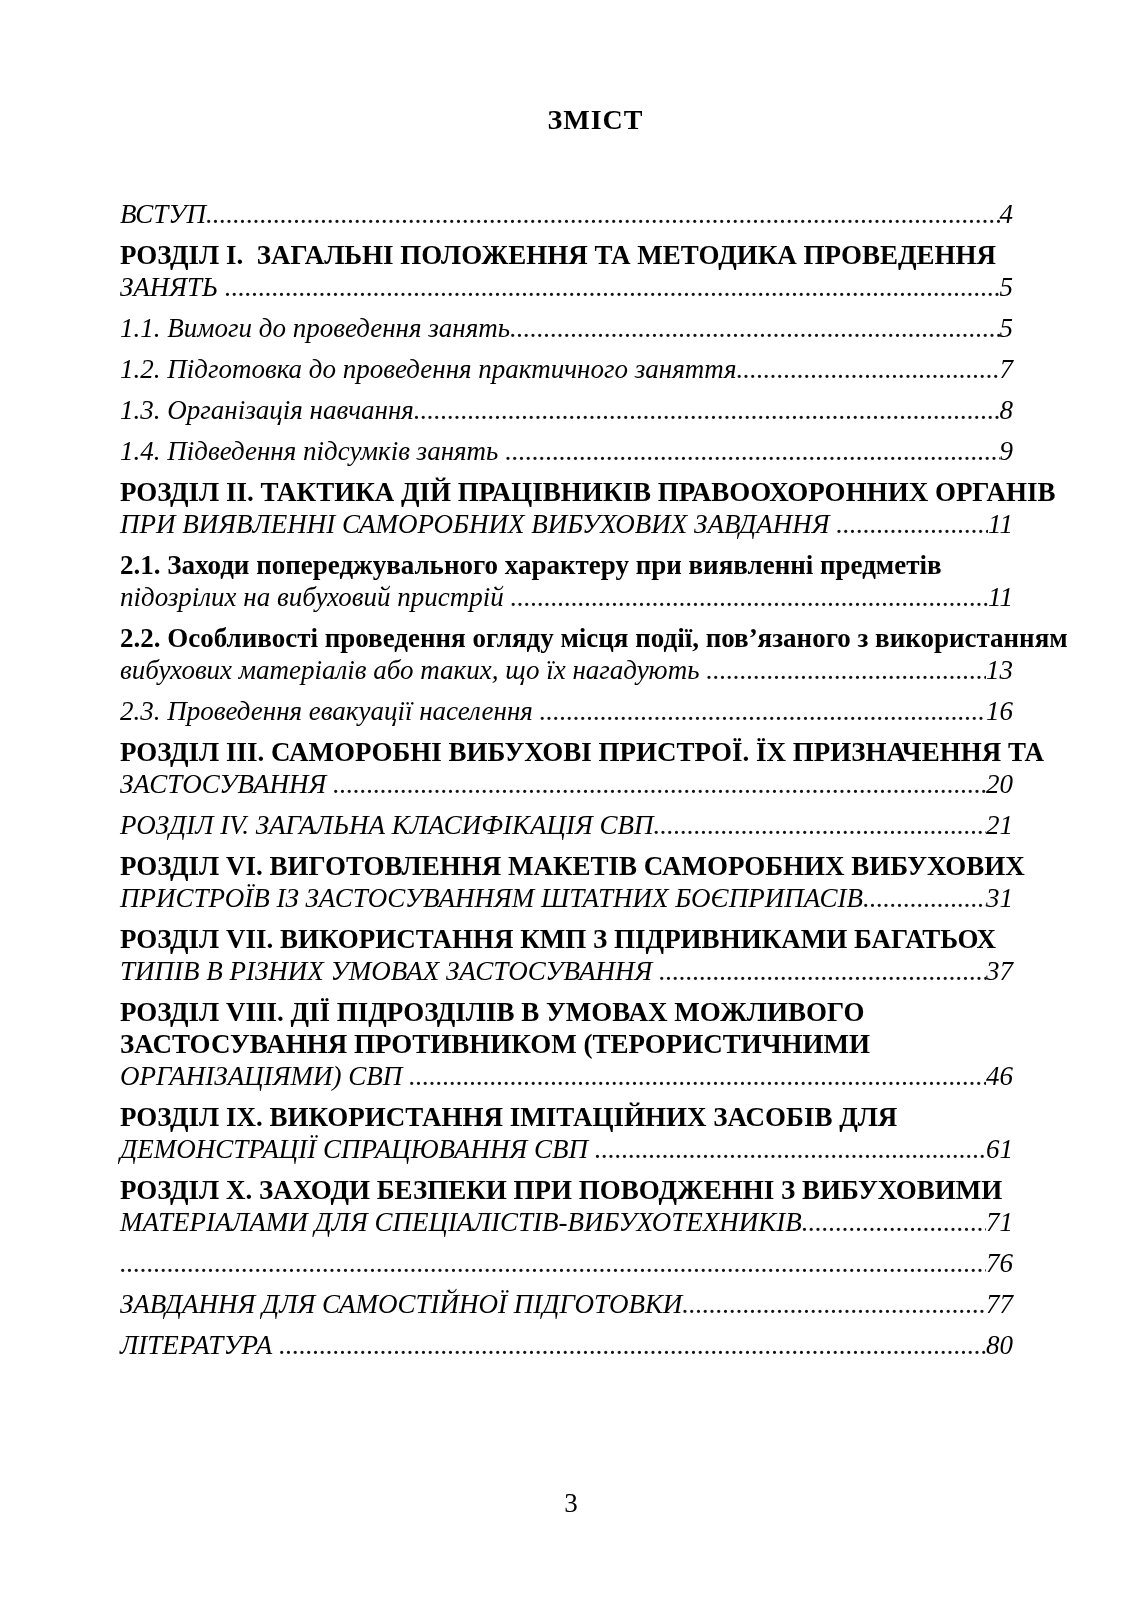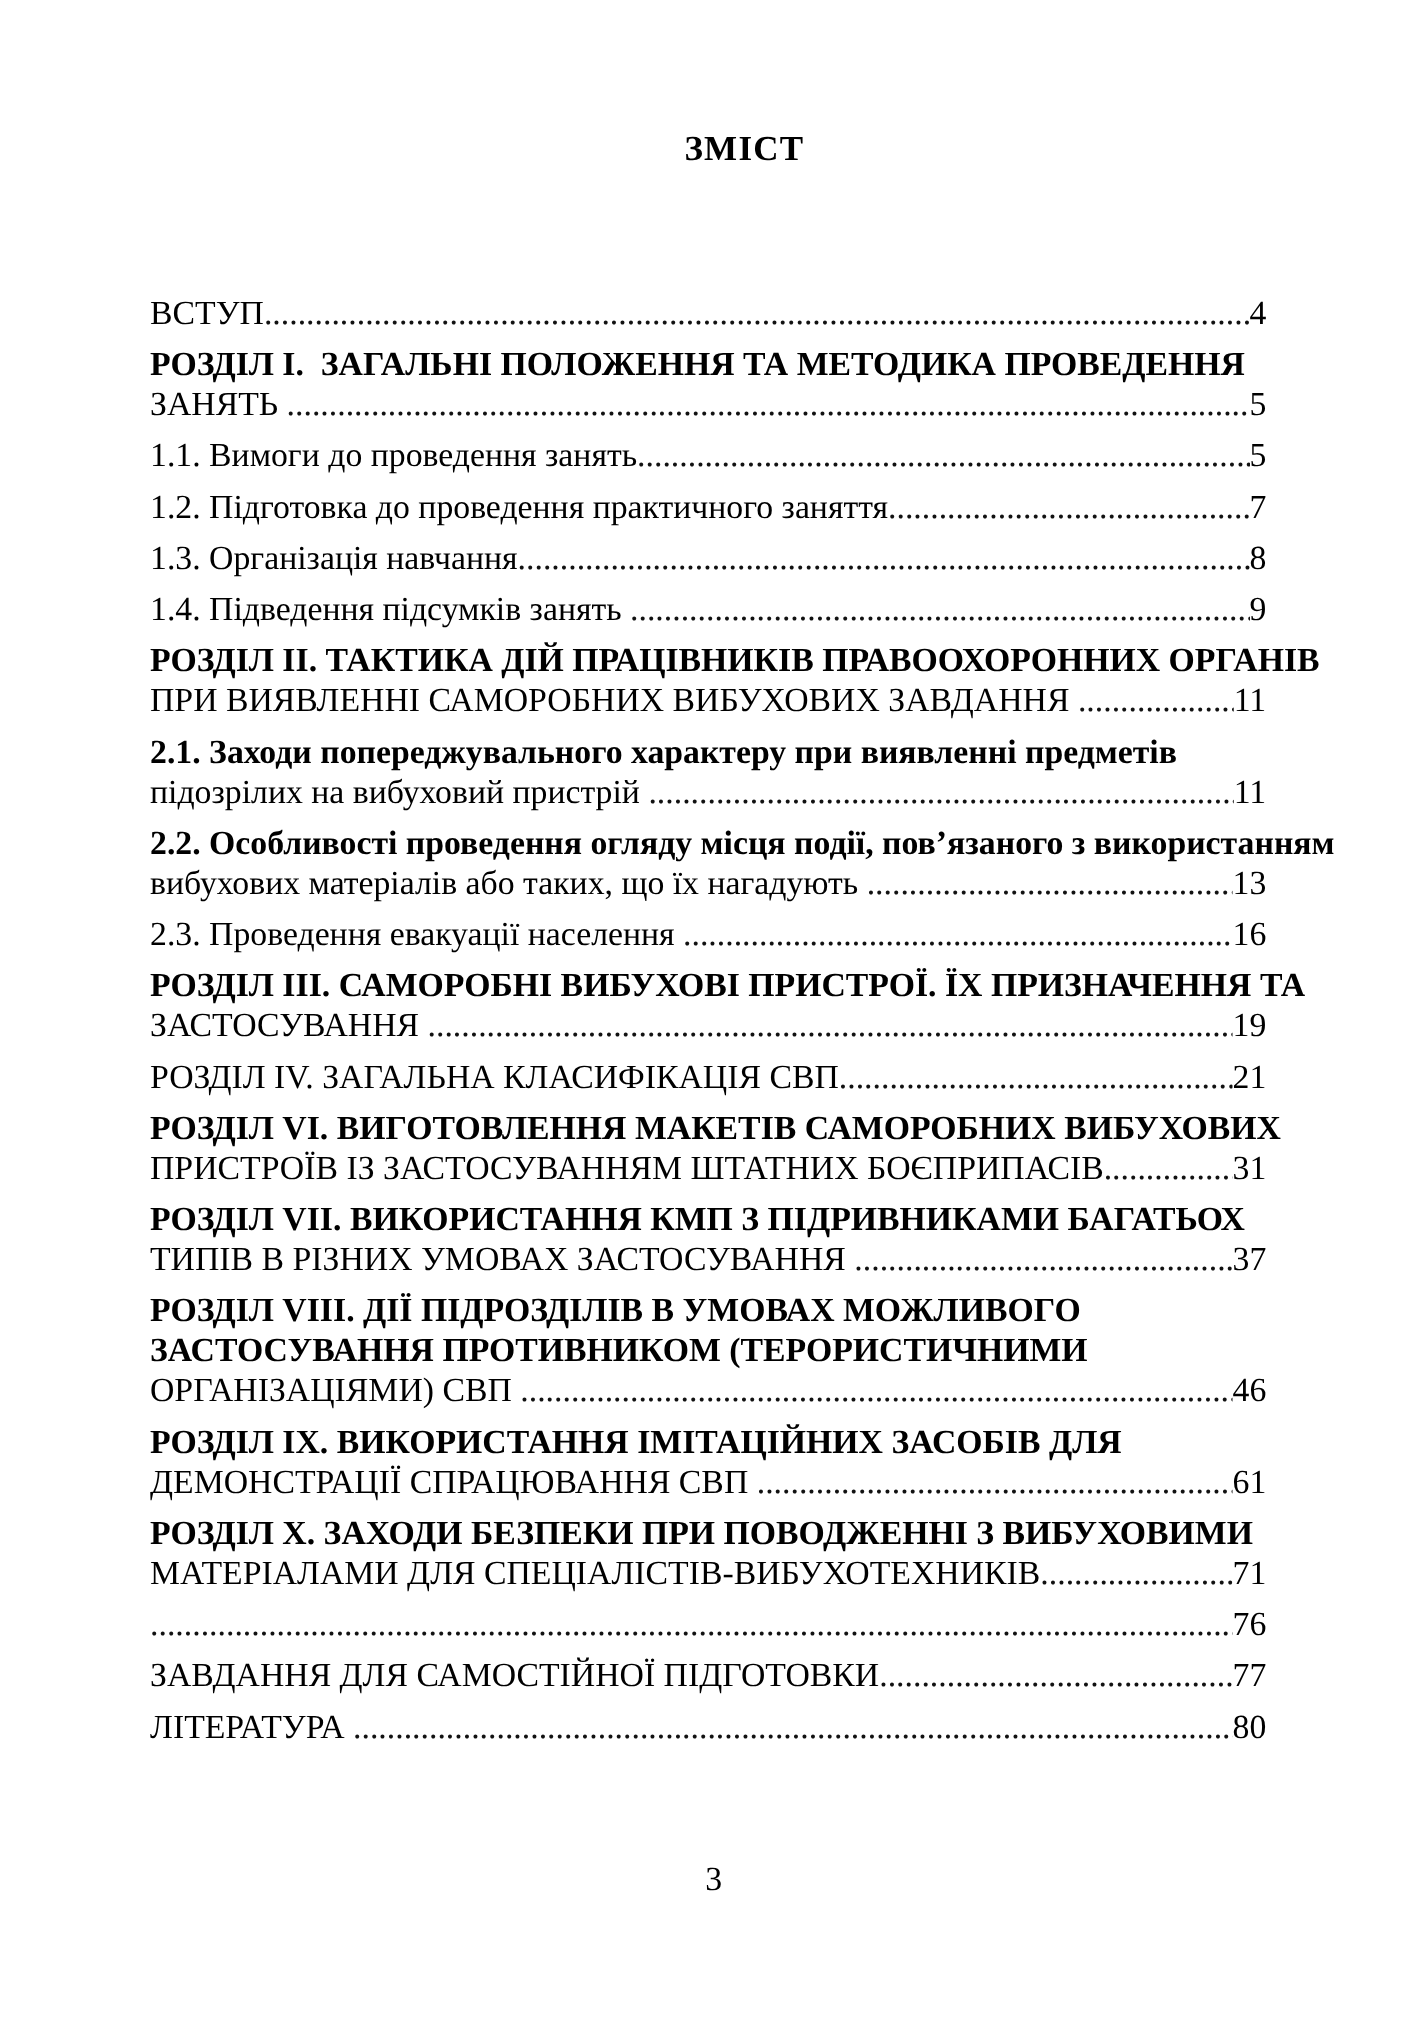--- a/index.html
+++ b/index.html
@@ -9,40 +9,41 @@
     background: #ffffff;
     color: #000000;
     font-family: "Liberation Serif", "DejaVu Serif", serif;
     position: relative;
     overflow: hidden;
   }
   .page {
     padding: 104px 129px 0 120px;
   }
   .doc-title {
-    margin: 0 0 98px 0;
+    margin: 0 0 62px 0;
     font-size: 28px;
     line-height: 32px;
     font-weight: bold;
     text-align: center;
     text-indent: 58px;
     letter-spacing: 1px;
   }
   .toc-entry {
     margin: 0 0 9px 0;
     font-size: 27px;
     line-height: 32px;
   }
   .toc-line {
     white-space: pre;
     font-weight: bold;
   }
   .toc-last {
     display: flex;
     align-items: center;
+    font-style: italic;
   }
   .toc-text {
     flex: 0 0 auto;
     white-space: pre;
   }
   .toc-dots {
     flex: 1 1 auto;
     overflow: hidden;
     white-space: pre;
     color: #111111;
@@ -138,21 +139,21 @@
           <span class="toc-text">2.3. Проведення евакуації населення </span>
           <span class="toc-dots">............................................................................................................................................................................................................................................................................................................</span>
           <span class="toc-page">16</span>
         </div>
       </div>
       <div class="toc-entry">
         <div class="toc-line">РОЗДІЛ ІІІ. САМОРОБНІ ВИБУХОВІ ПРИСТРОЇ. ЇХ ПРИЗНАЧЕННЯ ТА</div>
         <div class="toc-last">
           <span class="toc-text">ЗАСТОСУВАННЯ </span>
           <span class="toc-dots">............................................................................................................................................................................................................................................................................................................</span>
-          <span class="toc-page">19</span>
+          <span class="toc-page">20</span>
         </div>
       </div>
       <div class="toc-entry">
         <div class="toc-last">
           <span class="toc-text">РОЗДІЛ IV. ЗАГАЛЬНА КЛАСИФІКАЦІЯ СВП</span>
           <span class="toc-dots">............................................................................................................................................................................................................................................................................................................</span>
           <span class="toc-page">21</span>
         </div>
       </div>
       <div class="toc-entry">

